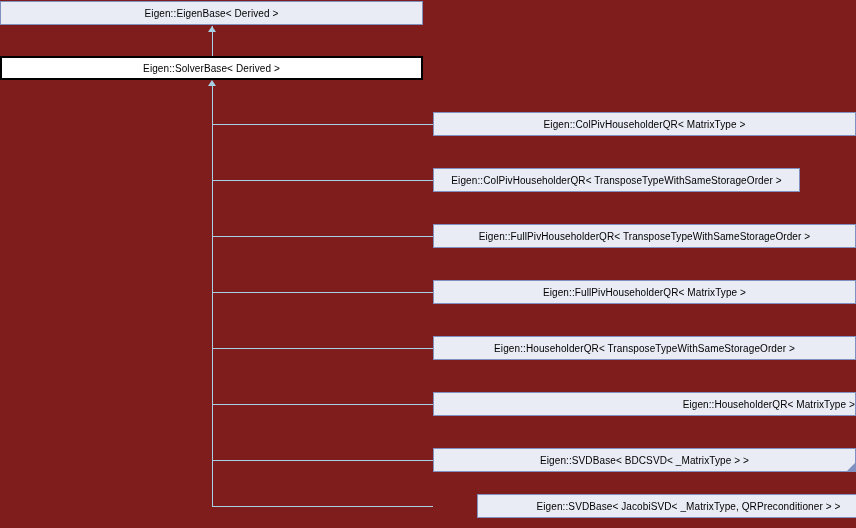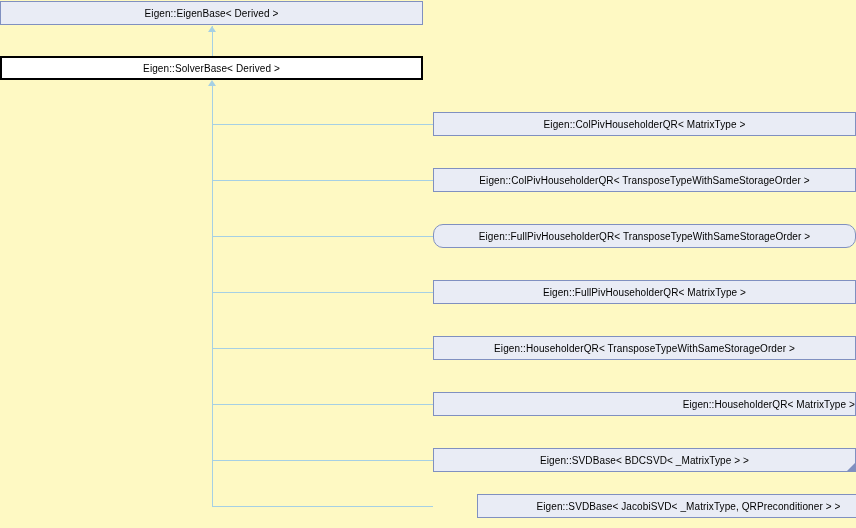--- a/index.html
+++ b/index.html
@@ -8,21 +8,21 @@
     padding: 0;
     background: #ffffff;
   }
   body {
     font-family: "Liberation Sans", sans-serif;
   }
   #diagram {
     position: relative;
     width: 856px;
     height: 528px;
-    background: #fef9c3;
+    background: #7f1d1d;
     overflow: hidden;
   }
   .node {
     position: absolute;
     box-sizing: border-box;
     display: flex;
     align-items: center;
     justify-content: center;
     font-size: 10px;
     line-height: 11px;
@@ -91,24 +91,24 @@
   </div>
 
   <div class="node current" id="node-current" style="left: 0px; top: 56px; width: 423px; height: 24px; justify-content: center;">
     <span>Eigen::SolverBase&lt; Derived &gt;</span>
   </div>
 
   <div id="derived-layer">
       <div class="node filled" style="left: 433px; top: 112px; width: 423px; height: 24px;">
         <span>Eigen::ColPivHouseholderQR&lt; MatrixType &gt;</span>
       </div>
-      <div class="node filled" style="left: 433px; top: 168px; width: 423px; height: 24px; align-items: center;">
+      <div class="node filled" style="left: 433px; top: 168px; width: 367px; height: 24px; align-items: center;">
         <span>Eigen::ColPivHouseholderQR&lt; TransposeTypeWithSameStorageOrder &gt;</span>
       </div>
-      <div class="node filled" style="left: 433px; top: 224px; width: 423px; height: 24px; border-radius: 10px;">
+      <div class="node filled" style="left: 433px; top: 224px; width: 423px; height: 24px;">
         <span>Eigen::FullPivHouseholderQR&lt; TransposeTypeWithSameStorageOrder &gt;</span>
       </div>
       <div class="node filled" style="left: 433px; top: 280px; width: 423px; height: 24px;">
         <span>Eigen::FullPivHouseholderQR&lt; MatrixType &gt;</span>
       </div>
       <div class="node filled" style="left: 433px; top: 336px; width: 423px; height: 24px; text-align: center;">
         <span>Eigen::HouseholderQR&lt; TransposeTypeWithSameStorageOrder &gt;</span>
       </div>
       <div class="node filled" style="left: 433px; top: 392px; width: 423px; height: 24px; justify-content: flex-end;">
         <span>Eigen::HouseholderQR&lt; MatrixType &gt;</span>

